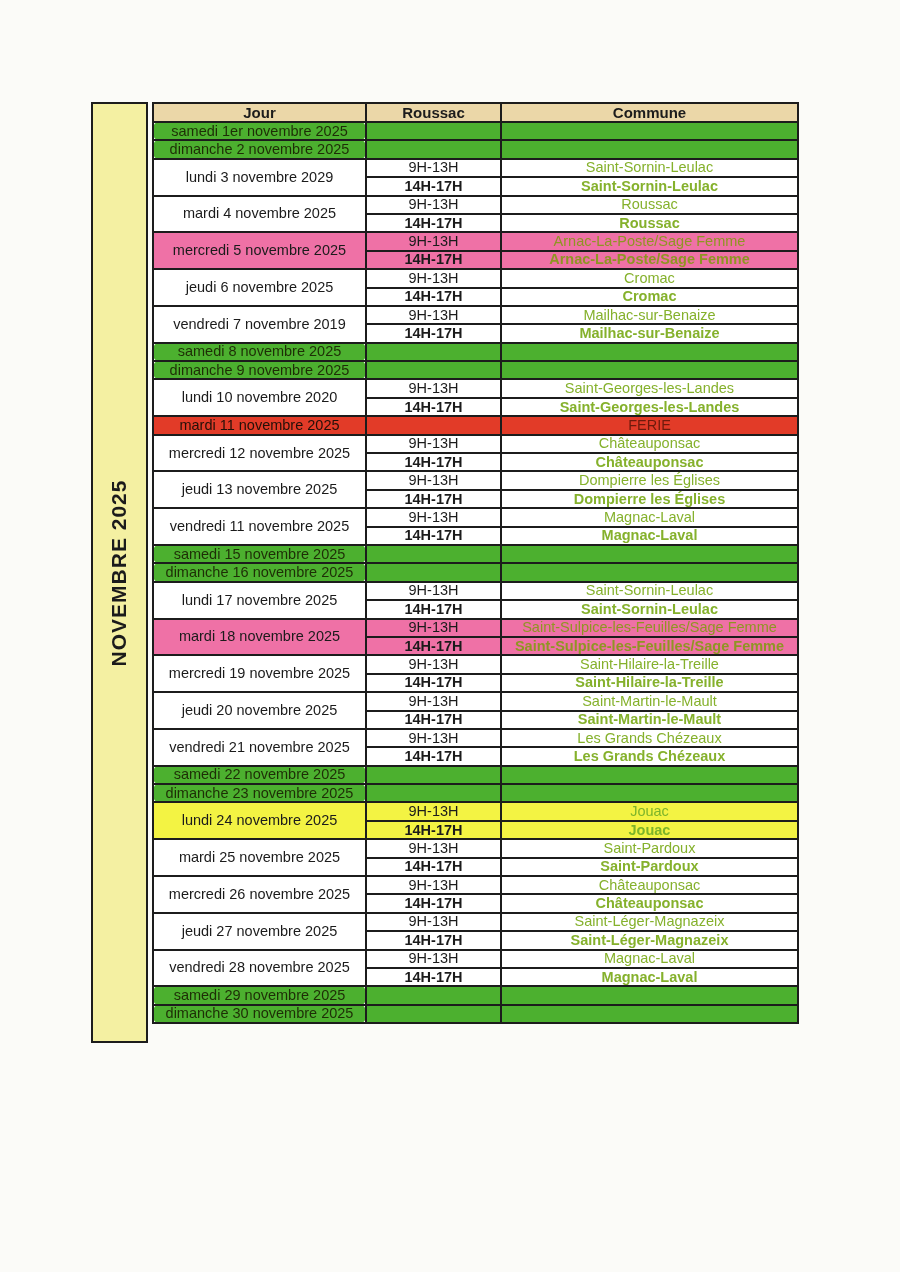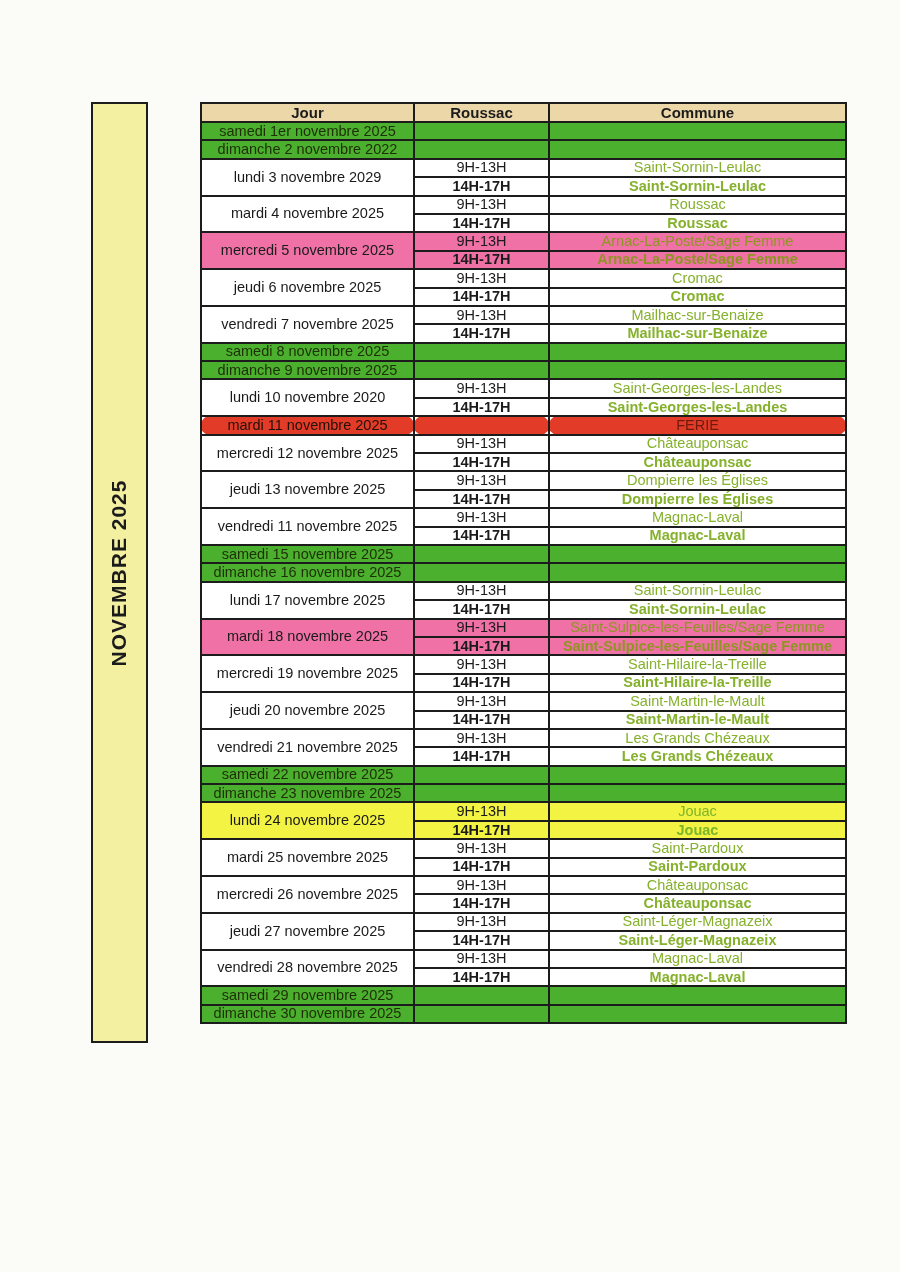--- a/index.html
+++ b/index.html
@@ -34,21 +34,20 @@
     white-space:nowrap;
     font-weight:bold;
     font-size:21px;
     letter-spacing:1px;
     color:#1b1b1b;
   }
   table.schedule{
     position:absolute;left:152px;top:102px;width:645px;
     border-collapse:collapse;table-layout:fixed;
     background:#fff;
-    margin-left:48px;
   }
   .schedule th,.schedule td{
     border:2px solid var(--border-black);
     padding:0 2px;
     text-align:center;
     font-size:14.5px;
     line-height:15px;
     height:16.4px;
     overflow:hidden;
     white-space:nowrap;
@@ -59,23 +58,23 @@
     font-weight:600;
     font-size:15px;
   }
   
   .schedule tr.slot2 td{border-top-width:1px;font-weight:bold;}
   .schedule td.day-cell{color:#1b1b1b;}
   .schedule td.commune-cell{color:var(--commune-text-green);}
   .schedule td.time-cell{color:#1b1b1b;}
 
   .schedule tr.weekend td{background:var(--weekend-green);}
-  .schedule tr.weekend td.day-cell{color:var(--weekend-text-dark);}
-
-  .schedule tr.holiday td{background:var(--holiday-red);border-radius:9px;}
+  .schedule tr.weekend td.day-cell{color:var(--weekend-text-dark);border-radius:6px;}
+
+  .schedule tr.holiday td{background:var(--holiday-red);}
   .schedule tr.holiday td.day-cell{color:#231008;}
   .schedule tr.holiday td.commune-cell{color:var(--holiday-text-maroon);}
 
   .schedule tr.midwife td{background:var(--midwife-pink);}
   .schedule tr.midwife td.commune-cell{color:var(--midwife-text-olive);}
 
   .schedule tr.highlight td{background:var(--highlight-yellow);}
   .schedule tr.highlight td.commune-cell{color:#7cb42a;}
 </style>
 </head>
@@ -98,21 +97,21 @@
       <th>Commune</th>
     </tr>
   </thead>
   <tbody id="schedule-body">
       <tr class="weekend">
         <td class="day-cell">samedi 1er novembre 2025</td>
         <td class="time-cell"></td>
         <td class="commune-cell"></td>
       </tr>
       <tr class="weekend">
-        <td class="day-cell">dimanche 2 novembre 2022</td>
+        <td class="day-cell">dimanche 2 novembre 2025</td>
         <td class="time-cell"></td>
         <td class="commune-cell"></td>
       </tr>
       <tr class="workday slot1">
         <td class="day-cell" rowspan="2">lundi 3 novembre 2029</td>
         <td class="time-cell">9H-13H</td>
         <td class="commune-cell">Saint-Sornin-Leulac</td>
       </tr>
       <tr class="workday slot2">
         <td class="time-cell">14H-17H</td>
@@ -139,21 +138,21 @@
       <tr class="workday slot1">
         <td class="day-cell" rowspan="2">jeudi 6 novembre 2025</td>
         <td class="time-cell">9H-13H</td>
         <td class="commune-cell">Cromac</td>
       </tr>
       <tr class="workday slot2">
         <td class="time-cell">14H-17H</td>
         <td class="commune-cell">Cromac</td>
       </tr>
       <tr class="workday slot1">
-        <td class="day-cell" rowspan="2">vendredi 7 novembre 2025</td>
+        <td class="day-cell" rowspan="2">vendredi 7 novembre 2019</td>
         <td class="time-cell">9H-13H</td>
         <td class="commune-cell">Mailhac-sur-Benaize</td>
       </tr>
       <tr class="workday slot2">
         <td class="time-cell">14H-17H</td>
         <td class="commune-cell">Mailhac-sur-Benaize</td>
       </tr>
       <tr class="weekend">
         <td class="day-cell">samedi 8 novembre 2025</td>
         <td class="time-cell"></td>

